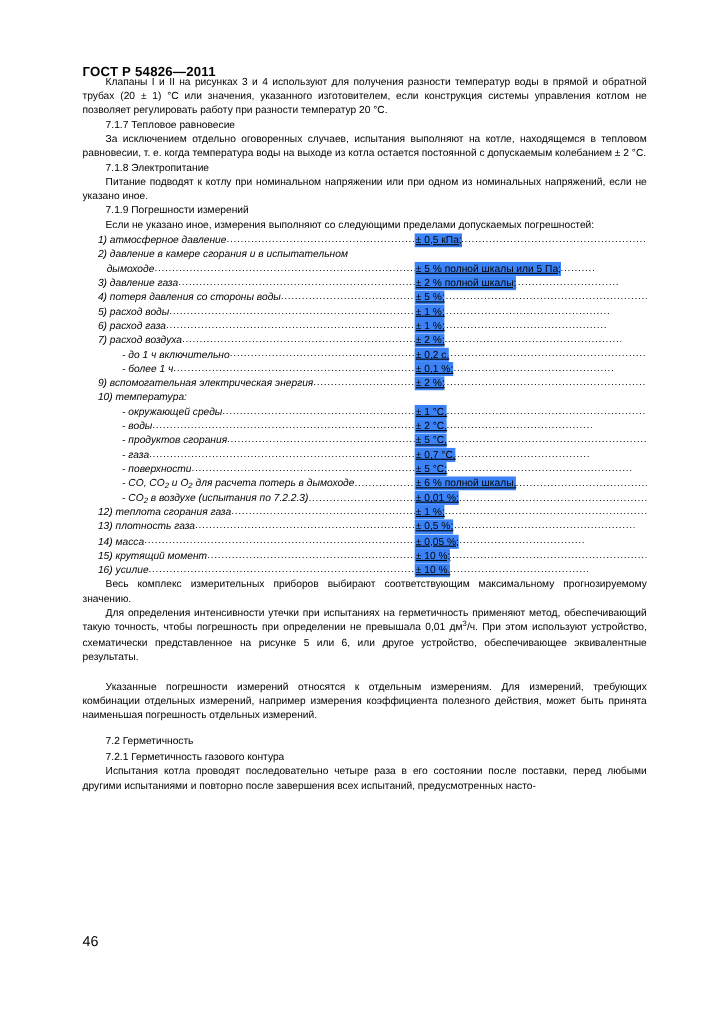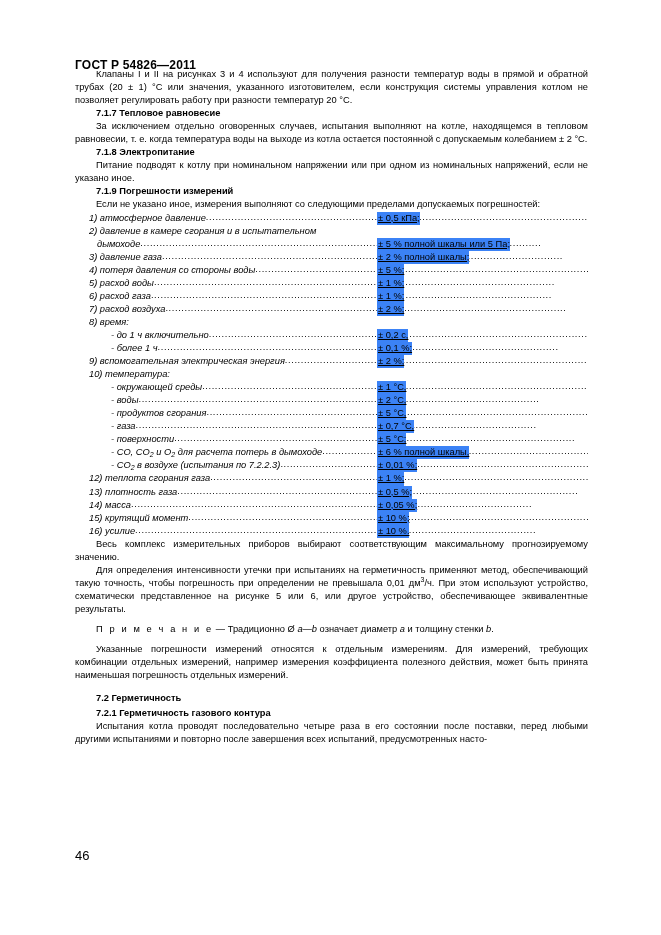--- a/index.html
+++ b/index.html
@@ -52,21 +52,21 @@
     text-justify: inter-word;
   }
 
   .para {
     text-indent: 21px;
   }
 
   h3.sec {
     margin: 0;
     font-size: 9.3px;
-    font-weight: bold;
+    font-weight: normal;
     text-indent: 21px;
     line-height: 13.05px;
   }
 
   .gap-sm { height: 2px; }
   .gap-md { height: 7px; }
   .gap-lg { height: 10px; }
 
   
   .list { margin: 0; padding: 0; }
@@ -149,21 +149,20 @@
 
     <div class="list" id="accuracy-list">
         <div class="li lvl1"><span class="lbl">1) атмосферное давление</span><span class="leader">...........................................................................................................................................................................................................................</span><span class="val">± 0,5 кПа;</span></div>
         <div class="li lvl1 plain"><span class="lbl">2) давление в камере сгорания и в испытательном</span></div>
         <div class="li cont"><span class="lbl">дымоходе</span><span class="leader">...........................................................................................................................................................................................................................</span><span class="val">± 5 % полной шкалы или 5 Па;</span></div>
         <div class="li lvl1"><span class="lbl">3) давление газа</span><span class="leader">...........................................................................................................................................................................................................................</span><span class="val">± 2 % полной шкалы;</span></div>
         <div class="li lvl1"><span class="lbl">4) потеря давления со стороны воды</span><span class="leader">...........................................................................................................................................................................................................................</span><span class="val">± 5 %;</span></div>
         <div class="li lvl1"><span class="lbl">5) расход воды</span><span class="leader">...........................................................................................................................................................................................................................</span><span class="val">± 1 %;</span></div>
         <div class="li lvl1"><span class="lbl">6) расход газа</span><span class="leader">...........................................................................................................................................................................................................................</span><span class="val">± 1 %;</span></div>
         <div class="li lvl1"><span class="lbl">7) расход воздуха</span><span class="leader">...........................................................................................................................................................................................................................</span><span class="val">± 2 %;</span></div>
-        <div class="li lvl1 plain"><span class="lbl">8) время:</span></div>
         <div class="li lvl2"><span class="lbl">- до 1 ч включительно</span><span class="leader">...........................................................................................................................................................................................................................</span><span class="val">± 0,2 с,</span></div>
         <div class="li lvl2"><span class="lbl">- более 1 ч</span><span class="leader">...........................................................................................................................................................................................................................</span><span class="val">± 0,1 %;</span></div>
         <div class="li lvl1"><span class="lbl">9) вспомогательная электрическая энергия</span><span class="leader">...........................................................................................................................................................................................................................</span><span class="val">± 2 %;</span></div>
         <div class="li lvl1 plain"><span class="lbl">10) температура:</span></div>
         <div class="li lvl2"><span class="lbl">- окружающей среды</span><span class="leader">...........................................................................................................................................................................................................................</span><span class="val">± 1 °С,</span></div>
         <div class="li lvl2"><span class="lbl">- воды</span><span class="leader">...........................................................................................................................................................................................................................</span><span class="val">± 2 °С,</span></div>
         <div class="li lvl2"><span class="lbl">- продуктов сгорания</span><span class="leader">...........................................................................................................................................................................................................................</span><span class="val">± 5 °С,</span></div>
         <div class="li lvl2"><span class="lbl">- газа</span><span class="leader">...........................................................................................................................................................................................................................</span><span class="val">± 0,7 °С,</span></div>
         <div class="li lvl2"><span class="lbl">- поверхности</span><span class="leader">...........................................................................................................................................................................................................................</span><span class="val">± 5 °С;</span></div>
         <div class="li lvl2"><span class="lbl">- CO, CO<sub>2</sub> и O<sub>2</sub> для расчета потерь в дымоходе</span><span class="leader">...........................................................................................................................................................................................................................</span><span class="val">± 6 % полной шкалы,</span></div>
@@ -174,21 +173,20 @@
         <div class="li lvl1"><span class="lbl">15) крутящий момент</span><span class="leader">...........................................................................................................................................................................................................................</span><span class="val">± 10 %;</span></div>
         <div class="li lvl1"><span class="lbl">16) усилие</span><span class="leader">...........................................................................................................................................................................................................................</span><span class="val">± 10 %.</span></div>
       </div>
 
     <p class="para">Весь комплекс измерительных приборов выбирают соответствующим максимальному прогнозируемому значению.</p>
 
     <p class="para" id="para-leakage">Для определения интенсивности утечки при испытаниях на герметичность применяют метод, обеспечивающий такую точность, чтобы погрешность при определении не превышала 0,01 дм<sup>3</sup>/ч. При этом используют устройство, схематически представленное на рисунке 5 или 6, или другое устройство, обеспечивающее эквивалентные результаты.</p>
 
     <div class="gap-md"></div>
 
-    <p class="note" id="note-block"><span class="nlabel">П р и м е ч а н и е</span> — Традиционно Ø <i>a</i>—<i>b</i> означает диаметр <i>a</i> и толщину стенки <i>b</i>.</p>
 
     <div class="gap-md"></div>
 
     <p class="para">Указанные погрешности измерений относятся к отдельным измерениям. Для измерений, требующих комбинации отдельных измерений, например измерения коэффициента полезного действия, может быть принята наименьшая погрешность отдельных измерений.</p>
 
     <div class="gap-lg"></div>
 
     <h3 class="sec">7.2  Герметичность</h3>
 
     <div class="gap-sm"></div>

